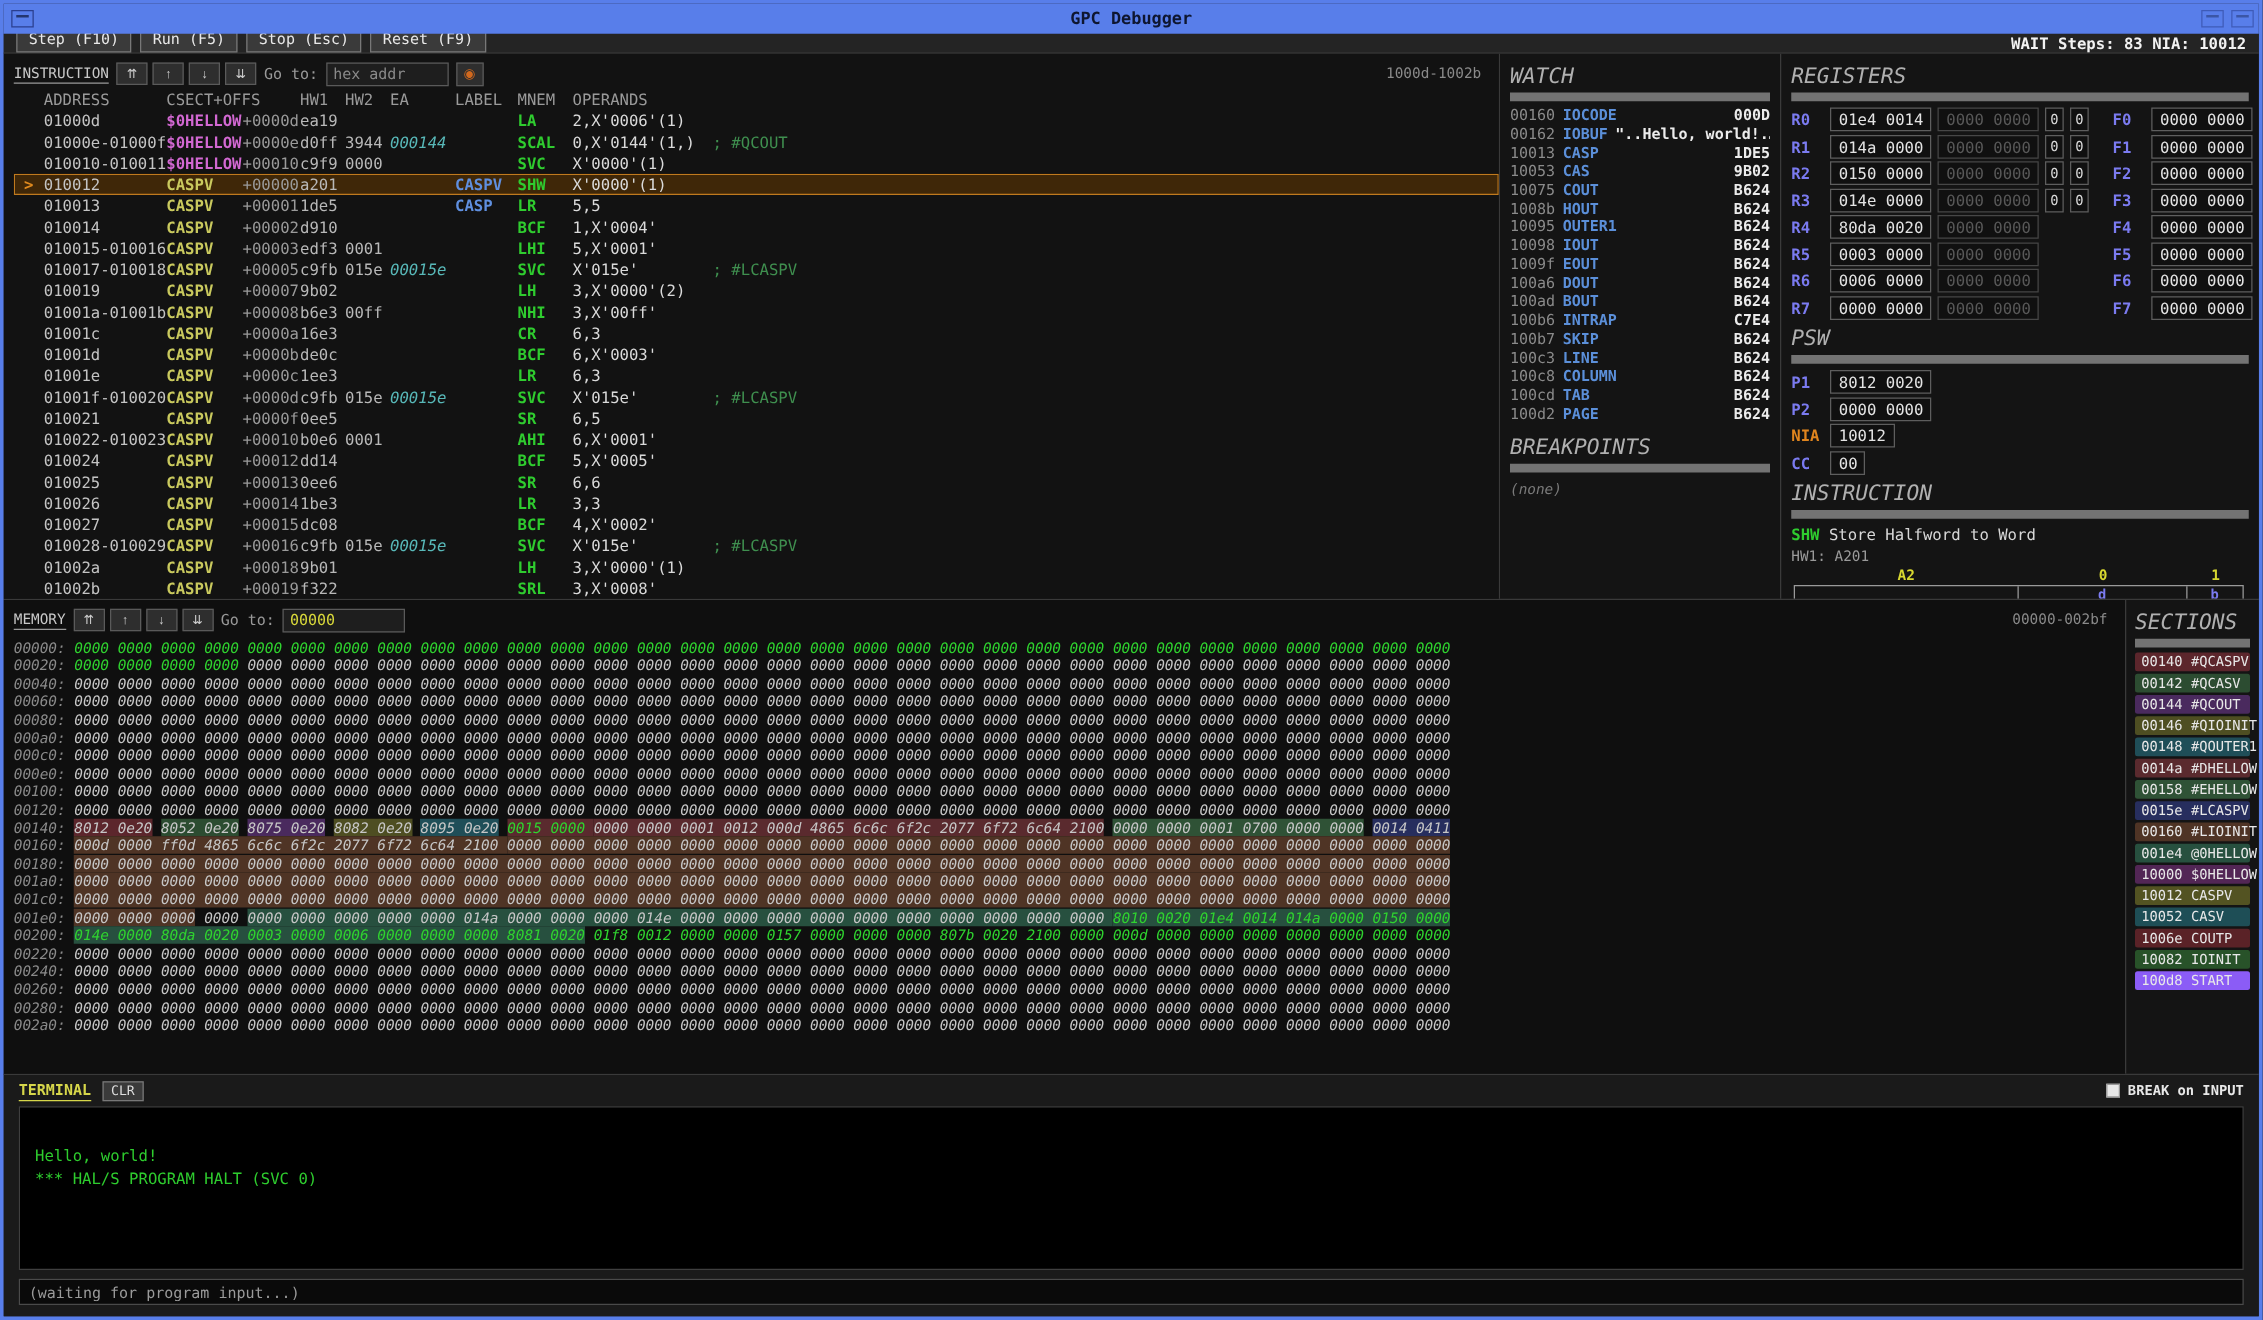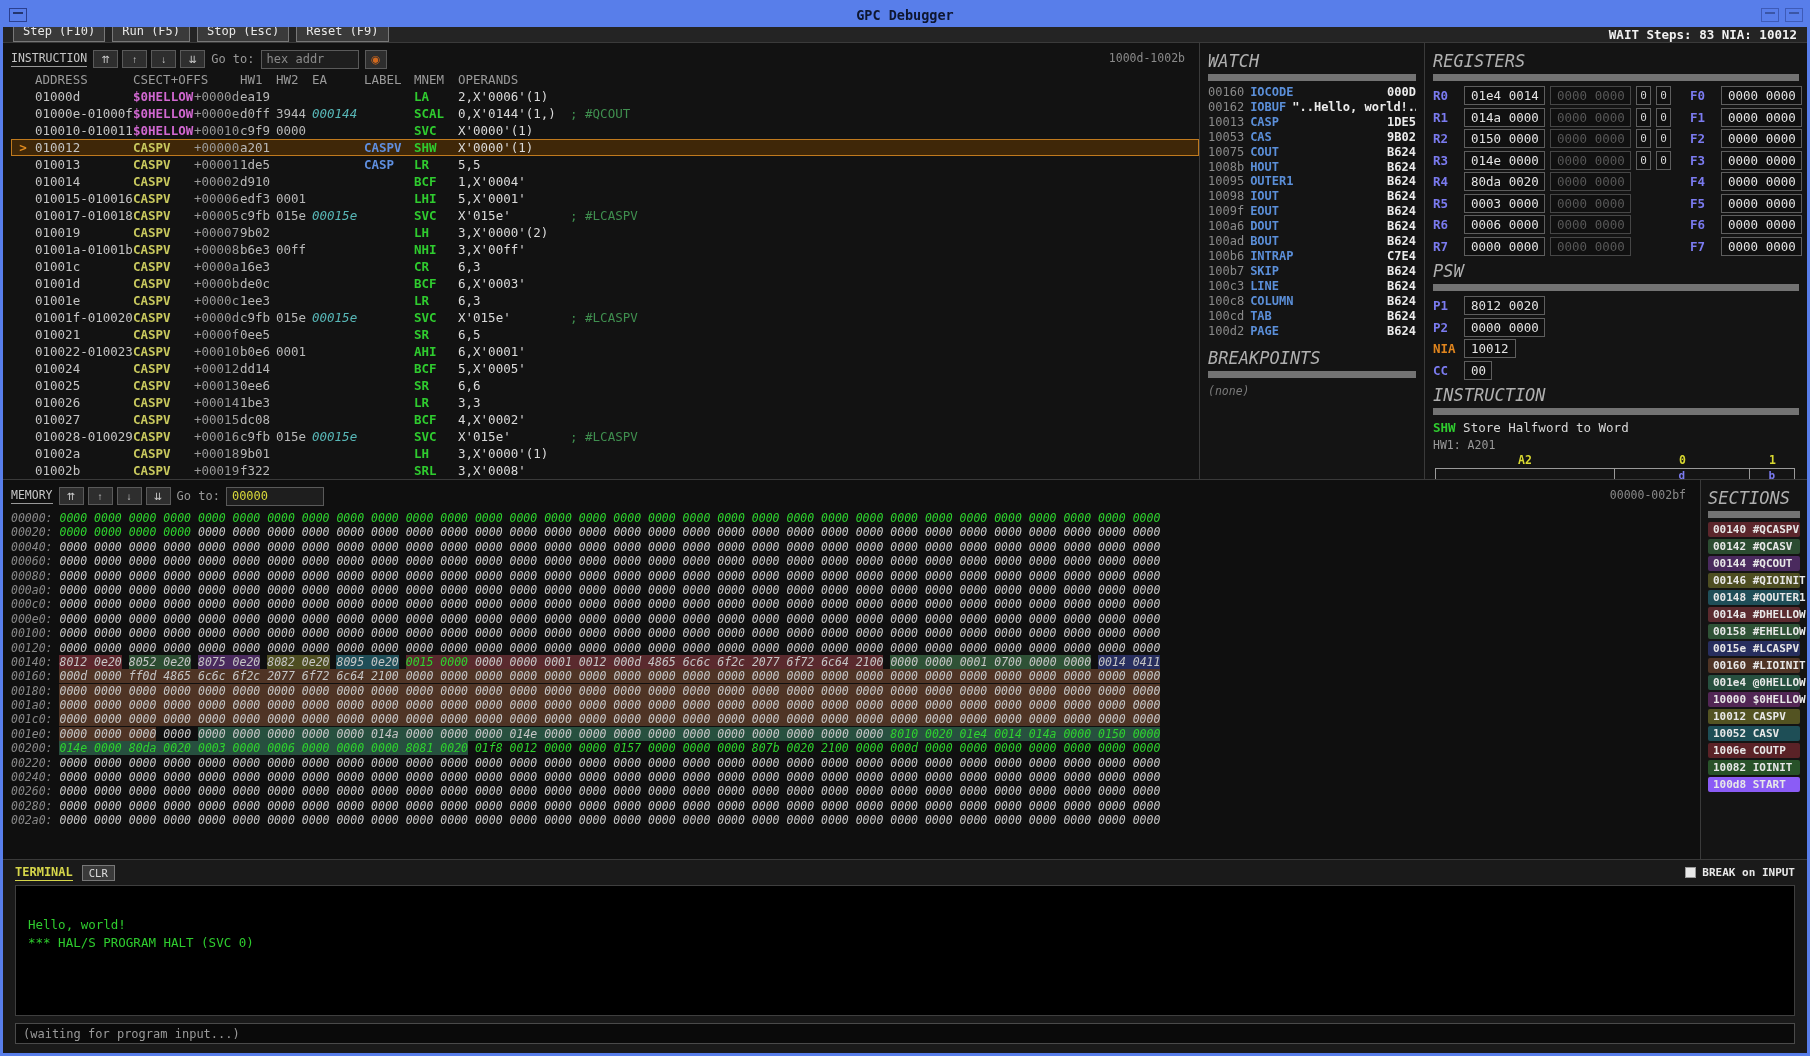--- a/index.html
+++ b/index.html
@@ -68,21 +68,21 @@
   .bfcells { display:flex; height:17px; }
   .bfcell { flex:1; text-align:center; border-left:1px solid #555; font-size:11px; color:#e0e0e0; line-height:17px; }
   .bfcell:first-child { border-left:none; }
   
   .memwrap { height:380px; display:flex; border-top:1px solid #3a3a3a; min-height:0; flex:none; }
   .memory { flex:1; background:#0f0f0f; padding:4px 0 0 8px; position:relative; overflow:hidden; }
   .mem-rows { margin-top:3px; }
   .mrow { font-size:11.5px; line-height:14.4px; height:14.4px; white-space:pre;font-style:italic; }
   .maddr { color:#8a8a8a; }
   .sections { width:107px; border-left:1px solid #3a3a3a; background:#141414; padding:4px 7px 0 7px; }
-  .schip { height:15px; line-height:15px; margin-bottom:2px; font-size:11px; font-weight:bold; color:#e8e8e8; padding-left:5px; white-space:pre; border-radius:2px; }
+  .schip { height:15px; line-height:15px; margin-bottom:2px; font-size:11px; font-weight:normal; color:#e8e8e8; padding-left:5px; white-space:pre; border-radius:2px; }
   
   .terminal { flex:1; display:flex; flex-direction:column; border-top:1px solid #3a3a3a; background:#1a1a1a; min-height:0; }
   .term-head { display:flex; align-items:center; height:25px; padding:0 12px; gap:9px; flex:none; }
   .term-tab { color:#d6d64a; font-weight:bold; font-size:12px; border-bottom:1px solid #d6d64a; padding-bottom:1px; }
   .clr { background:#3a3a3a; border:1px solid #787878; color:#ddd; font:10.5px "DejaVu Sans Mono",monospace; padding:1px 6px; }
   .break { margin-left:auto; display:flex; align-items:center; gap:6px; }
   .cbx { width:11px; height:11px; background:#e8e8e8; border:1px solid #999; }
   .break-label { color:#e8e8e8; font-size:11px; font-weight:bold; }
   .term-out { flex:1; margin:0 12px; background:#000; border:1px solid #3f3f3f; padding:30px 12px 8px; overflow:hidden; }
   .tline { color:#2ecc2e; font-size:12.5px; line-height:17.5px; white-space:pre; }
@@ -139,21 +139,21 @@
         <span>MNEM</span>
         <span class="h-op">OPERANDS</span>
       </div>
       <div id="disasm-rows">
           <div class="drow"><span class="dmark"></span><span class="daddr">01000d</span><span class="dcsect mag">$0HELLOW</span><span class="doffs">+0000d</span><span class="dhw">ea19</span><span class="dhw"></span><span class="dea"></span><span class="dlabel"></span><span class="dmnem">LA</span><span class="dop">2,X'0006'(1)</span><span class="dcm"></span></div>
           <div class="drow"><span class="dmark"></span><span class="daddr">01000e-01000f</span><span class="dcsect mag">$0HELLOW</span><span class="doffs">+0000e</span><span class="dhw">d0ff</span><span class="dhw">3944</span><span class="dea">000144</span><span class="dlabel"></span><span class="dmnem">SCAL</span><span class="dop">0,X'0144'(1,)</span><span class="dcm">; #QCOUT</span></div>
           <div class="drow"><span class="dmark"></span><span class="daddr">010010-010011</span><span class="dcsect mag">$0HELLOW</span><span class="doffs">+00010</span><span class="dhw">c9f9</span><span class="dhw">0000</span><span class="dea"></span><span class="dlabel"></span><span class="dmnem">SVC</span><span class="dop">X'0000'(1)</span><span class="dcm"></span></div>
           <div class="drow sel"><span class="dmark">&gt;</span><span class="daddr">010012</span><span class="dcsect yel">CASPV</span><span class="doffs">+00000</span><span class="dhw">a201</span><span class="dhw"></span><span class="dea"></span><span class="dlabel">CASPV</span><span class="dmnem">SHW</span><span class="dop">X'0000'(1)</span><span class="dcm"></span></div>
           <div class="drow"><span class="dmark"></span><span class="daddr">010013</span><span class="dcsect yel">CASPV</span><span class="doffs">+00001</span><span class="dhw">1de5</span><span class="dhw"></span><span class="dea"></span><span class="dlabel">CASP</span><span class="dmnem">LR</span><span class="dop">5,5</span><span class="dcm"></span></div>
           <div class="drow"><span class="dmark"></span><span class="daddr">010014</span><span class="dcsect yel">CASPV</span><span class="doffs">+00002</span><span class="dhw">d910</span><span class="dhw"></span><span class="dea"></span><span class="dlabel"></span><span class="dmnem">BCF</span><span class="dop">1,X'0004'</span><span class="dcm"></span></div>
-          <div class="drow"><span class="dmark"></span><span class="daddr">010015-010016</span><span class="dcsect yel">CASPV</span><span class="doffs">+00006</span><span class="dhw">edf3</span><span class="dhw">0001</span><span class="dea"></span><span class="dlabel"></span><span class="dmnem">LHI</span><span class="dop">5,X'0001'</span><span class="dcm"></span></div>
+          <div class="drow"><span class="dmark"></span><span class="daddr">010015-010016</span><span class="dcsect yel">CASPV</span><span class="doffs">+00003</span><span class="dhw">edf3</span><span class="dhw">0001</span><span class="dea"></span><span class="dlabel"></span><span class="dmnem">LHI</span><span class="dop">5,X'0001'</span><span class="dcm"></span></div>
           <div class="drow"><span class="dmark"></span><span class="daddr">010017-010018</span><span class="dcsect yel">CASPV</span><span class="doffs">+00005</span><span class="dhw">c9fb</span><span class="dhw">015e</span><span class="dea">00015e</span><span class="dlabel"></span><span class="dmnem">SVC</span><span class="dop">X'015e'</span><span class="dcm">; #LCASPV</span></div>
           <div class="drow"><span class="dmark"></span><span class="daddr">010019</span><span class="dcsect yel">CASPV</span><span class="doffs">+00007</span><span class="dhw">9b02</span><span class="dhw"></span><span class="dea"></span><span class="dlabel"></span><span class="dmnem">LH</span><span class="dop">3,X'0000'(2)</span><span class="dcm"></span></div>
           <div class="drow"><span class="dmark"></span><span class="daddr">01001a-01001b</span><span class="dcsect yel">CASPV</span><span class="doffs">+00008</span><span class="dhw">b6e3</span><span class="dhw">00ff</span><span class="dea"></span><span class="dlabel"></span><span class="dmnem">NHI</span><span class="dop">3,X'00ff'</span><span class="dcm"></span></div>
           <div class="drow"><span class="dmark"></span><span class="daddr">01001c</span><span class="dcsect yel">CASPV</span><span class="doffs">+0000a</span><span class="dhw">16e3</span><span class="dhw"></span><span class="dea"></span><span class="dlabel"></span><span class="dmnem">CR</span><span class="dop">6,3</span><span class="dcm"></span></div>
           <div class="drow"><span class="dmark"></span><span class="daddr">01001d</span><span class="dcsect yel">CASPV</span><span class="doffs">+0000b</span><span class="dhw">de0c</span><span class="dhw"></span><span class="dea"></span><span class="dlabel"></span><span class="dmnem">BCF</span><span class="dop">6,X'0003'</span><span class="dcm"></span></div>
           <div class="drow"><span class="dmark"></span><span class="daddr">01001e</span><span class="dcsect yel">CASPV</span><span class="doffs">+0000c</span><span class="dhw">1ee3</span><span class="dhw"></span><span class="dea"></span><span class="dlabel"></span><span class="dmnem">LR</span><span class="dop">6,3</span><span class="dcm"></span></div>
           <div class="drow"><span class="dmark"></span><span class="daddr">01001f-010020</span><span class="dcsect yel">CASPV</span><span class="doffs">+0000d</span><span class="dhw">c9fb</span><span class="dhw">015e</span><span class="dea">00015e</span><span class="dlabel"></span><span class="dmnem">SVC</span><span class="dop">X'015e'</span><span class="dcm">; #LCASPV</span></div>
           <div class="drow"><span class="dmark"></span><span class="daddr">010021</span><span class="dcsect yel">CASPV</span><span class="doffs">+0000f</span><span class="dhw">0ee5</span><span class="dhw"></span><span class="dea"></span><span class="dlabel"></span><span class="dmnem">SR</span><span class="dop">6,5</span><span class="dcm"></span></div>
           <div class="drow"><span class="dmark"></span><span class="daddr">010022-010023</span><span class="dcsect yel">CASPV</span><span class="doffs">+00010</span><span class="dhw">b0e6</span><span class="dhw">0001</span><span class="dea"></span><span class="dlabel"></span><span class="dmnem">AHI</span><span class="dop">6,X'0001'</span><span class="dcm"></span></div>
           <div class="drow"><span class="dmark"></span><span class="daddr">010024</span><span class="dcsect yel">CASPV</span><span class="doffs">+00012</span><span class="dhw">dd14</span><span class="dhw"></span><span class="dea"></span><span class="dlabel"></span><span class="dmnem">BCF</span><span class="dop">5,X'0005'</span><span class="dcm"></span></div>

